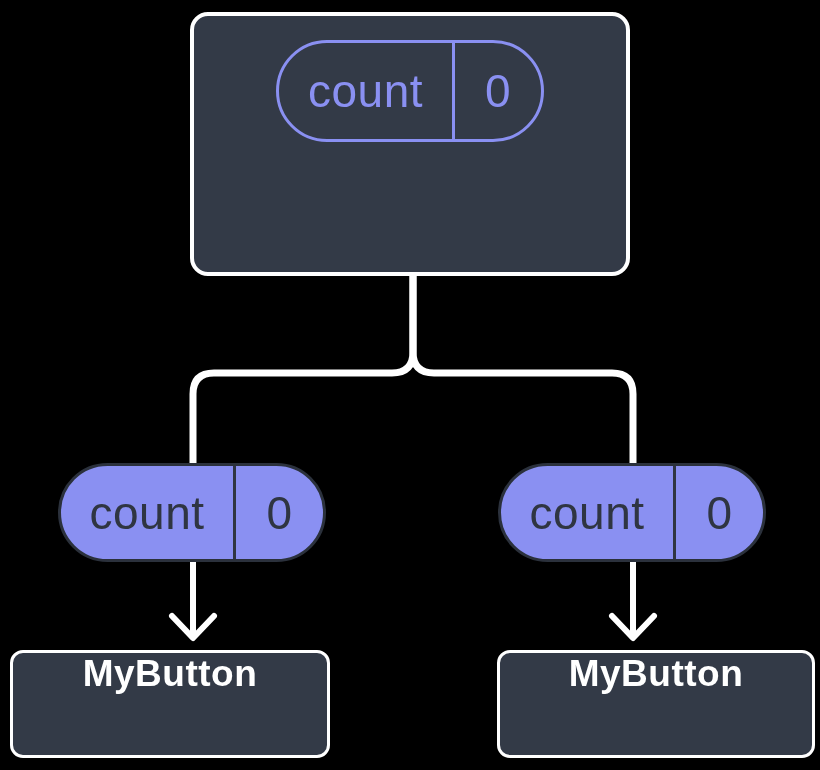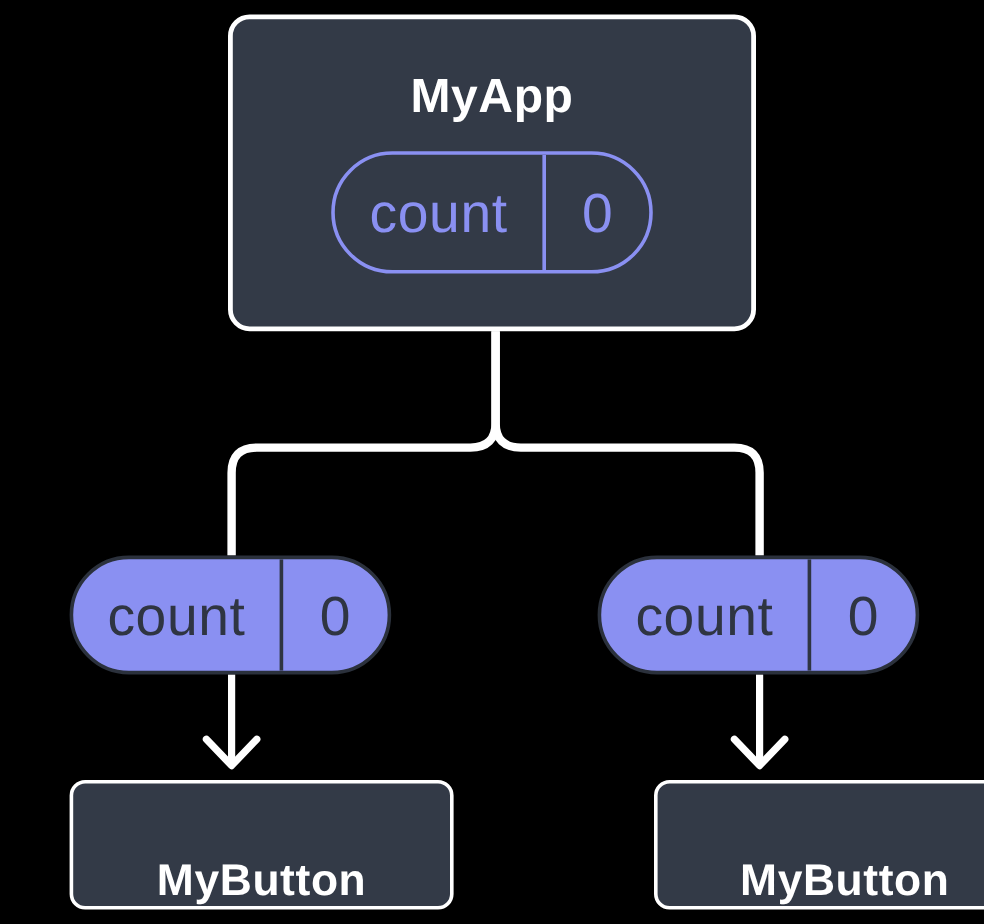--- a/index.html
+++ b/index.html
@@ -59,26 +59,25 @@
     margin-top: 42px;
     font-size: 40px;
     line-height: 1.1;
     font-weight: bold;
     letter-spacing: 0.5px;
     color: var(--nodeText, #ffffff);
   }
   .node.button {
     border-radius: 13px;
     display: flex;
-    align-items: flex-end;
+    align-items: flex-start;
     justify-content: center;
     font-size: 37px;
     font-weight: bold;
     letter-spacing: 0.5px;
-    margin-left: 48px;
   }
   .node.button.left  { left: 10px;  top: 650px; width: 320px; height: 108px; }
   .node.button.right { left: 497px; top: 650px; width: 318px; height: 108px; }
 
   
   .pill {
     display: flex;
     box-sizing: border-box;
     overflow: hidden;
   }
@@ -132,21 +131,20 @@
   <svg class="connectors" viewBox="0 0 820 770">
     <path class="fork" d="M413 276 L413 352 Q413 373 392 373 L214 373 Q193 373 193 394 L193 463"></path>
     <path class="fork" d="M413 276 L413 352 Q413 373 434 373 L612 373 Q633 373 633 394 L633 463"></path>
     <path class="arrow-shaft" d="M193 562 L193 634"></path>
     <path class="arrow-head" d="M172 616 L193 638 L214 616"></path>
     <path class="arrow-shaft" d="M633 562 L633 634"></path>
     <path class="arrow-head" d="M612 616 L633 638 L654 616"></path>
   </svg>
 
   <div class="node root">
-    <div class="node-title">MyApp</div>
     <div class="pill outline">
       <span class="cell name-cell">count</span>
       <span class="cell value-cell">0</span>
     </div>
   </div>
 
   <div class="pill filled left">
     <span class="cell name-cell">count</span>
     <span class="cell value-cell">0</span>
   </div>

